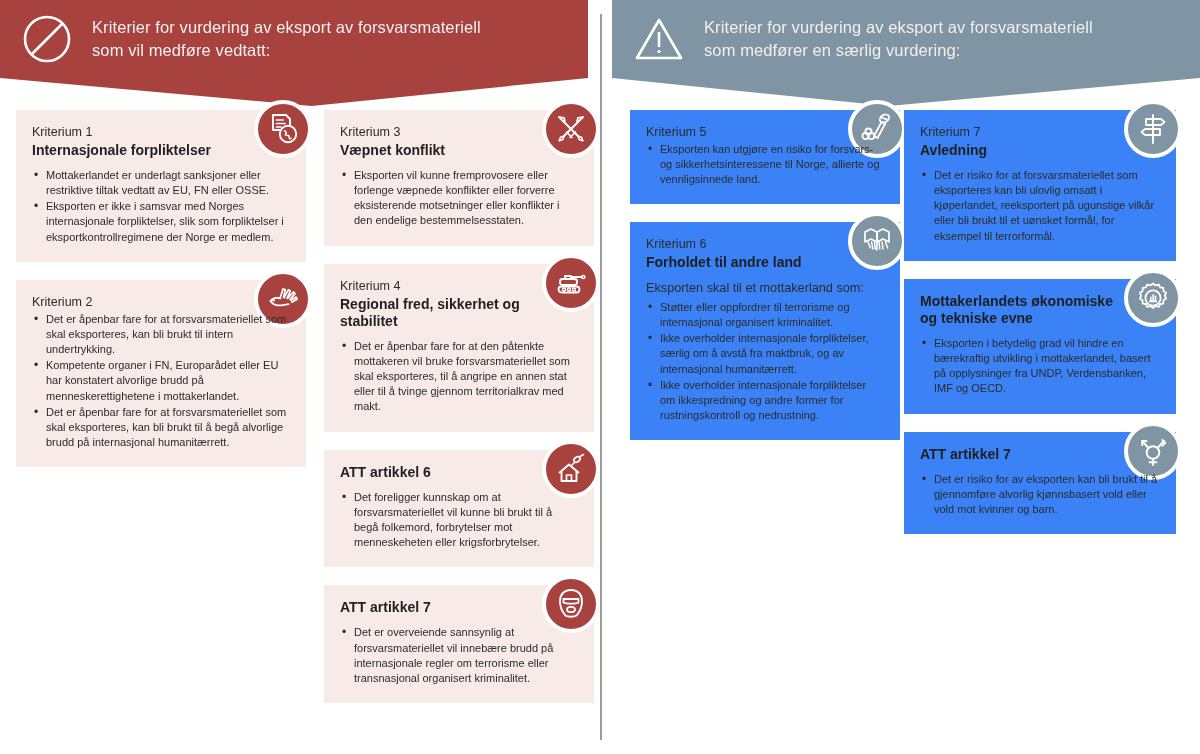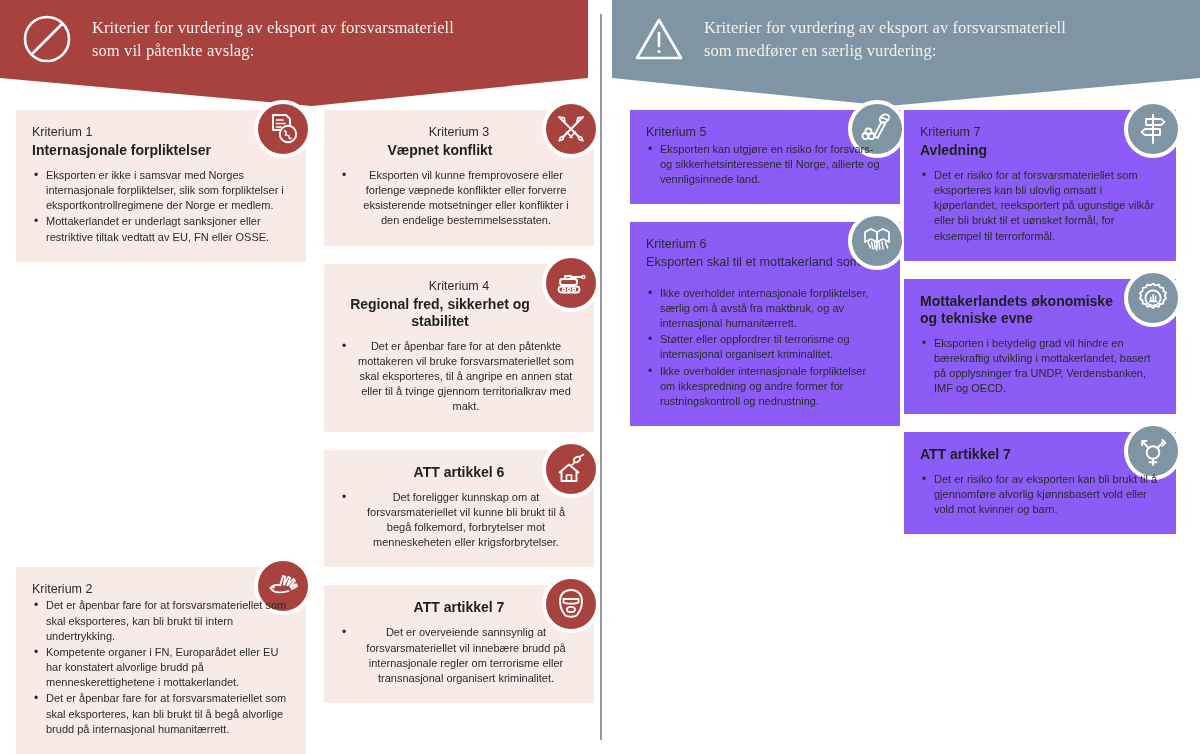--- a/index.html
+++ b/index.html
@@ -61,21 +61,20 @@
     justify-content: center;
   }
   .header-icon svg { display: block; }
 
   .header-title {
     font-size: 16.5px;
     line-height: 1.42;
     color: #f2f0ee;
     font-weight: 400;
     letter-spacing: .1px;
-    font-family: Liberation Serif, serif;
   }
 
   
   .center-divider {
     position: absolute;
     left: 600px;
     top: 14px;
     width: 2px;
     height: 726px;
     background: #9a9a9a;
@@ -89,32 +88,32 @@
     width: 1200px;
     height: 644px;
     display: flex;
   }
 
   .col {
     display: flex;
     flex-direction: column;
     gap: 18px;
   }
-  .col.c1 { width: 290px; margin-left: 16px; justify-content: space-between; }
-  .col.c2 { width: 270px; margin-left: 18px; text-align: center; }
+  .col.c1 { width: 290px; margin-left: 16px; }
+  .col.c2 { width: 270px; margin-left: 18px; }
   .col.c3 { width: 270px; margin-left: 36px; }
   .col.c4 { width: 272px; margin-left: 4px; }
 
   
   .card {
     position: relative;
     padding: 14px 16px 16px 16px;
   }
   .card.red  { background: #f7eae7; }
-  .card.blue { background: #8b5cf6; }
+  .card.blue { background: #3b82f6; }
 
   .card-badge {
     position: absolute;
     width: 58px;
     height: 58px;
     border-radius: 50%;
     right: -6px;
     top: -10px;
     display: flex;
     align-items: center;
@@ -140,21 +139,21 @@
     color: #1f1f1f;
     margin-bottom: 9px;
     max-width: 200px;
   }
   .card-title.wide { max-width: 100%; }
 
   .lead {
     font-size: 12.7px;
     line-height: 1.38;
     color: #2b2b2b;
-    margin-bottom: 14px;
+    margin-bottom: 2px;
   }
 
   ul.bullets {
     list-style: none;
     margin: 0;
     padding: 0;
   }
   ul.bullets li {
     position: relative;
     padding-left: 14px;
@@ -179,21 +178,21 @@
 
   <div class="panel-header left">
     <span class="header-icon">
       <svg width="52" height="52" viewBox="0 0 52 52">
         <circle cx="26" cy="26" r="22" fill="none" stroke="#ffffff" stroke-width="2.6"></circle>
         <line x1="11" y1="41" x2="41" y2="11" stroke="#ffffff" stroke-width="2.6"></line>
       </svg>
     </span>
     <div class="header-title">
       <div>Kriterier for vurdering av eksport av forsvarsmateriell</div>
-      <div>som vil påtenkte avslag:</div>
+      <div>som vil medføre vedtatt:</div>
     </div>
   </div>
 
   <div class="panel-header right">
     <span class="header-icon">
       <svg width="52" height="52" viewBox="0 0 52 52">
         <path d="M26 7 L48 45 L4 45 Z" fill="none" stroke="#ffffff" stroke-width="2.6" stroke-linejoin="round"></path>
         <line x1="26" y1="20" x2="26" y2="33" stroke="#ffffff" stroke-width="2.6" stroke-linecap="round"></line>
         <circle cx="26" cy="38.5" r="1.6" fill="#ffffff"></circle>
       </svg>
@@ -218,22 +217,22 @@
           <line x1="10.5" y1="8" x2="17" y2="8" stroke="#fff" stroke-width="1.7" stroke-linecap="round"></line>
           <line x1="10.5" y1="11.5" x2="19" y2="11.5" stroke="#fff" stroke-width="1.7" stroke-linecap="round"></line>
           <line x1="10.5" y1="15" x2="15" y2="15" stroke="#fff" stroke-width="1.7" stroke-linecap="round"></line>
           <circle cx="22" cy="22" r="8.2" fill="#a8423f" stroke="#fff" stroke-width="1.9"></circle>
           <path d="M18.4 18.8 c2 .4 2.4 2.2 1.3 3 -1 .8 .4 2 1.4 1.6 1.2-.5 2.4 .6 2 1.8 -.4 1.2 1 1.9 2 1.2" fill="none" stroke="#fff" stroke-width="1.5" stroke-linecap="round"></path>
         </svg>
       </span>
       <div class="kicker">Kriterium 1</div>
       <div class="card-title">Internasjonale forpliktelser</div>
       <ul class="bullets">
+        <li>Mottakerlandet er underlagt sanksjoner eller restriktive tiltak vedtatt av EU, FN eller OSSE.</li>
         <li>Eksporten er ikke i samsvar med Norges internasjonale forpliktelser, slik som forpliktelser i eksportkontrollregimene der Norge er medlem.</li>
-        <li>Mottakerlandet er underlagt sanksjoner eller restriktive tiltak vedtatt av EU, FN eller OSSE.</li>
       </ul>
     </div>
 
     <div class="card red">
       <span class="card-badge red">
         <svg width="34" height="34" viewBox="0 0 34 34">
           <path d="M4.5 19 c2-3 5-3.5 8-3 l2 .4" fill="none" stroke="#fff" stroke-width="1.8" stroke-linecap="round"></path>
           <path d="M4.5 19 c2 3 5.5 4.6 9 4.4 l3.5-.3 5.5-1" fill="none" stroke="#fff" stroke-width="1.8" stroke-linecap="round"></path>
           <path d="M14 16.5 l3-9.5 2.2 .7 -1.6 8.4" fill="none" stroke="#fff" stroke-width="1.8" stroke-linejoin="round"></path>
           <path d="M17.7 16.3 l4.6-8.4 2 1.1 -3.4 7.8" fill="none" stroke="#fff" stroke-width="1.8" stroke-linejoin="round"></path>
@@ -351,24 +350,25 @@
       <span class="card-badge blue">
         <svg width="34" height="34" viewBox="0 0 34 34">
           <path d="M17 8 L23 5 L29 8 L29 18 L23 15 L17 18 Z" fill="none" stroke="#fff" stroke-width="1.7" stroke-linejoin="round"></path>
           <path d="M17 8 L11 5 L5 8 L5 18 L11 15 L17 18" fill="none" stroke="#fff" stroke-width="1.7" stroke-linejoin="round"></path>
           <path d="M8 18 l2.5 6 M11.5 18 l1.5 7 M14.5 18 l.8 7" fill="none" stroke="#fff" stroke-width="1.5" stroke-linecap="round"></path>
           <path d="M19 18 l.8 7 M22 18 l1 7 M25.5 18 l2.2 6" fill="none" stroke="#fff" stroke-width="1.5" stroke-linecap="round"></path>
           <line x1="17" y1="8" x2="17" y2="26" stroke="#fff" stroke-width="1.6" stroke-linecap="round"></line>
         </svg>
       </span>
       <div class="kicker">Kriterium 6</div>
+      <div class="card-title">Forholdet til andre land</div>
       <div class="lead">Eksporten skal til et mottakerland som:</div>
       <ul class="bullets">
+        <li>Støtter eller oppfordrer til terrorisme og internasjonal organisert kriminalitet.</li>
         <li>Ikke overholder internasjonale forpliktelser, særlig om å avstå fra maktbruk, og av internasjonal humanitærrett.</li>
-        <li>Støtter eller oppfordrer til terrorisme og internasjonal organisert kriminalitet.</li>
         <li>Ikke overholder internasjonale forpliktelser om ikkespredning og andre former for rustningskontroll og nedrustning.</li>
       </ul>
     </div>
   </div>
 
   <div class="col c4">
 
     <div class="card blue">
       <span class="card-badge blue">
         <svg width="34" height="34" viewBox="0 0 34 34">

